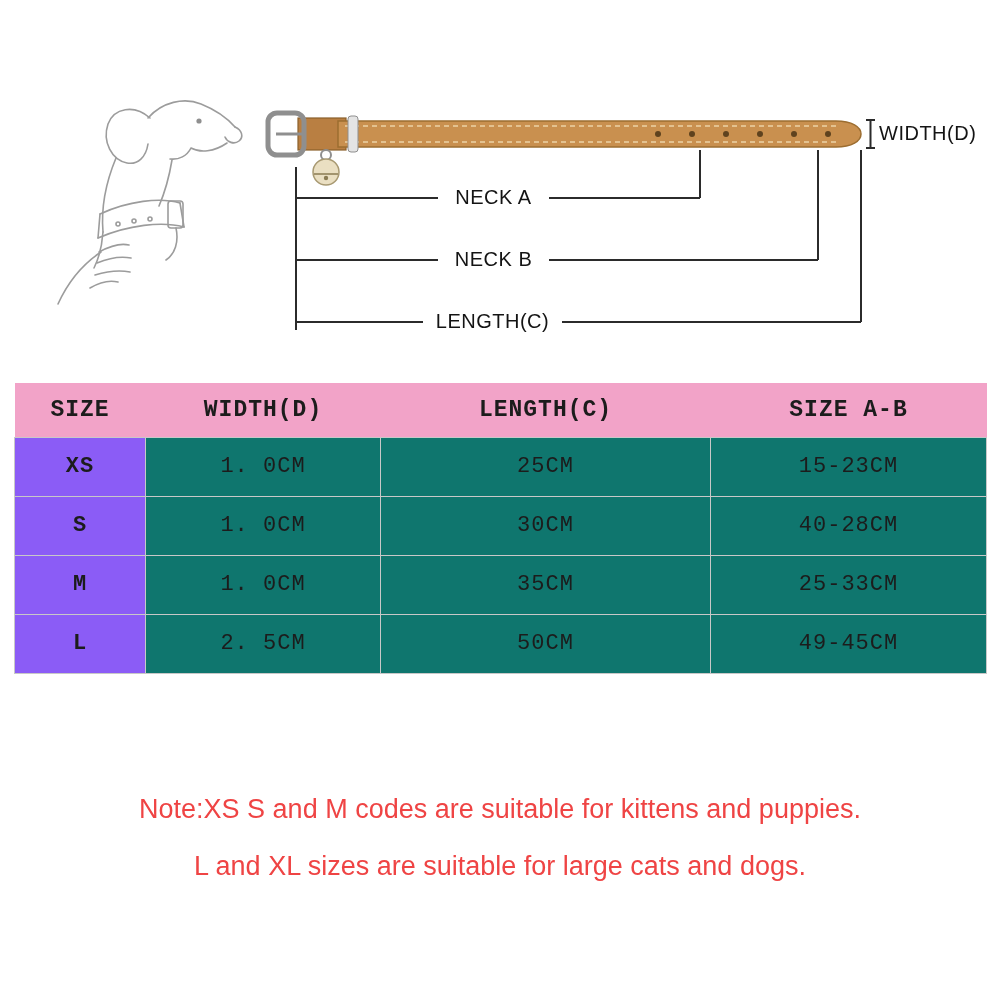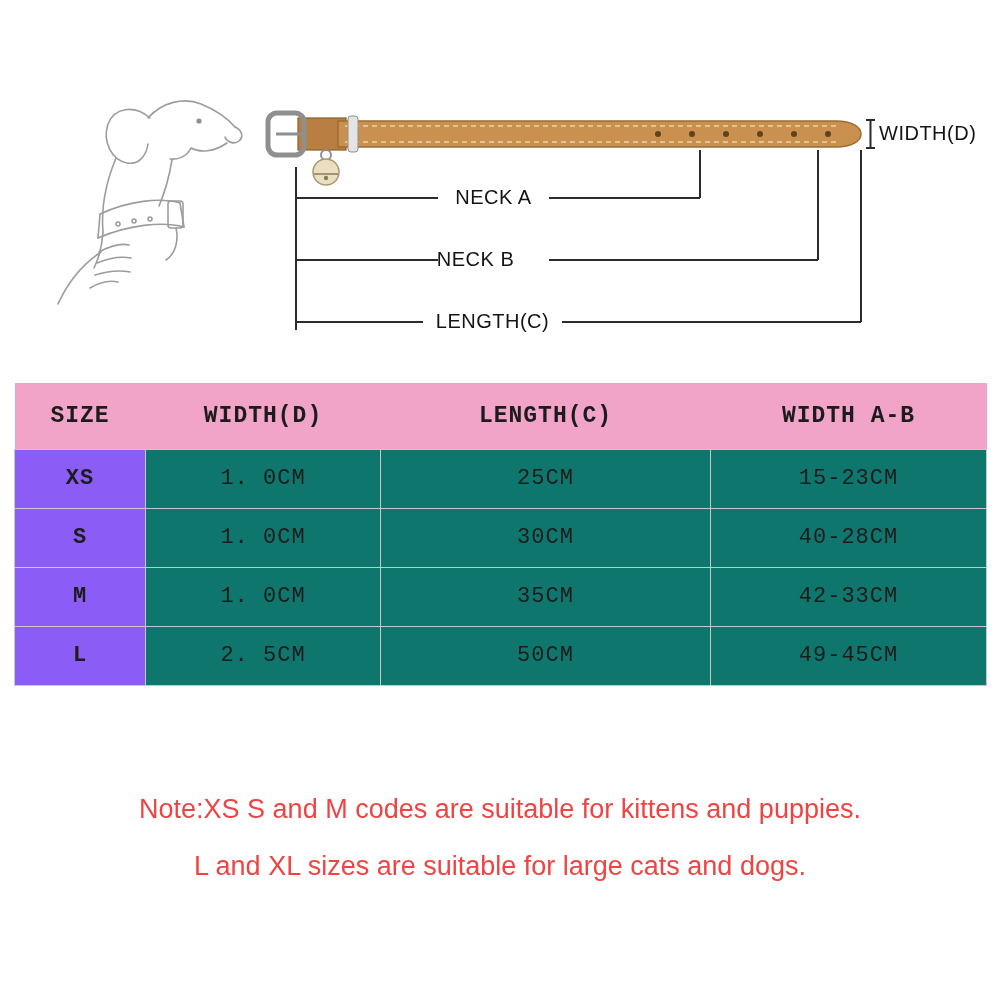--- a/index.html
+++ b/index.html
@@ -13,37 +13,37 @@
   .diagram-svg { position:absolute; top:0; left:0; }
   .diagram-label {
     position:absolute;
     font-size:20px;
     color:#141414;
     text-align:center;
     letter-spacing:0.5px;
     white-space:nowrap;
   }
   #neck-a-label  { left:438px; top:186px; width:111px; }
-  #neck-b-label  { left:420px; top:248px; width:111px; }
+  #neck-b-label  { left:438px; top:248px; width:111px; }
   #length-label  { left:423px; top:310px; width:139px; }
   #width-label   { left:879px; top:122px; text-align:left; }
 
   .size-table {
     position:absolute;
     top:383px; left:14px;
     width:972px;
     border-collapse:collapse;
     table-layout:fixed;
     font-family:"Liberation Mono","DejaVu Sans Mono",monospace;
     text-align:center;
     color:#1c1c1c;
   }
   .size-table th {
     background:#f2a3c8;
-    height:66px;
+    height:54px;
     font-size:23px;
     font-weight:700;
     border:none;
     letter-spacing:1px;
   }
   .size-table td {
     height:59px;
     font-size:22px;
     background:#0f766e;
     border:1px solid #c8c8c8;
@@ -135,41 +135,41 @@
     <col style="width:131px">
       <col style="width:235px">
       <col style="width:330px">
       <col style="width:276px">
   </colgroup>
   <thead>
     <tr>
       <th>SIZE</th>
       <th>WIDTH(D)</th>
       <th>LENGTH(C)</th>
-      <th>WIDTH A-B</th>
+      <th>SIZE A-B</th>
     </tr>
   </thead>
   <tbody>
     <tr>
       <td class="size-cell">XS</td>
       <td>1. 0CM</td>
       <td>25CM</td>
       <td>15-23CM</td>
     </tr>
     <tr>
       <td class="size-cell">S</td>
       <td>1. 0CM</td>
       <td>30CM</td>
       <td>40-28CM</td>
     </tr>
     <tr>
       <td class="size-cell">M</td>
       <td>1. 0CM</td>
       <td>35CM</td>
-      <td>42-33CM</td>
+      <td>25-33CM</td>
     </tr>
     <tr>
       <td class="size-cell">L</td>
       <td>2. 5CM</td>
       <td>50CM</td>
       <td>49-45CM</td>
     </tr>
   </tbody>
 </table>
 

